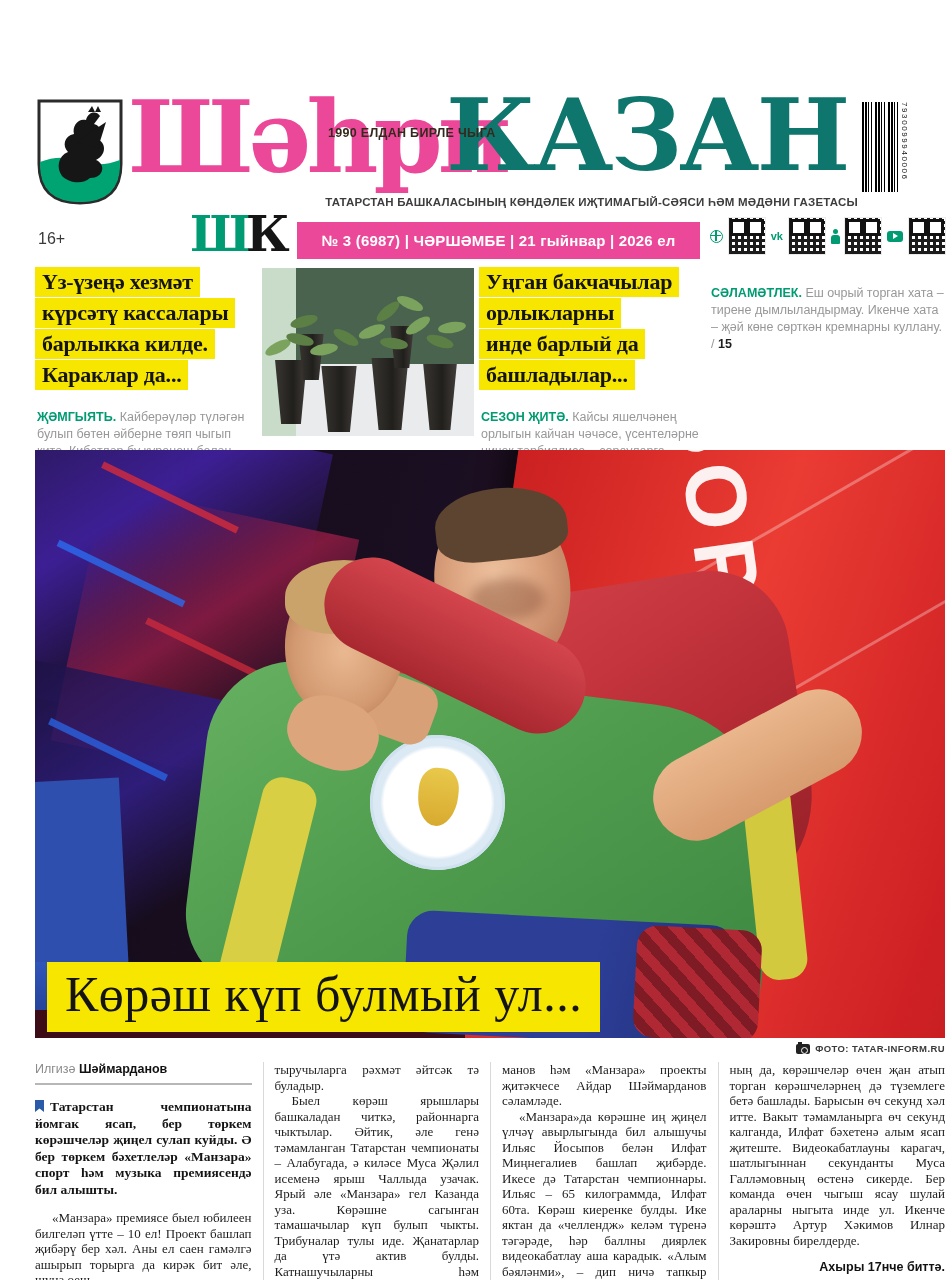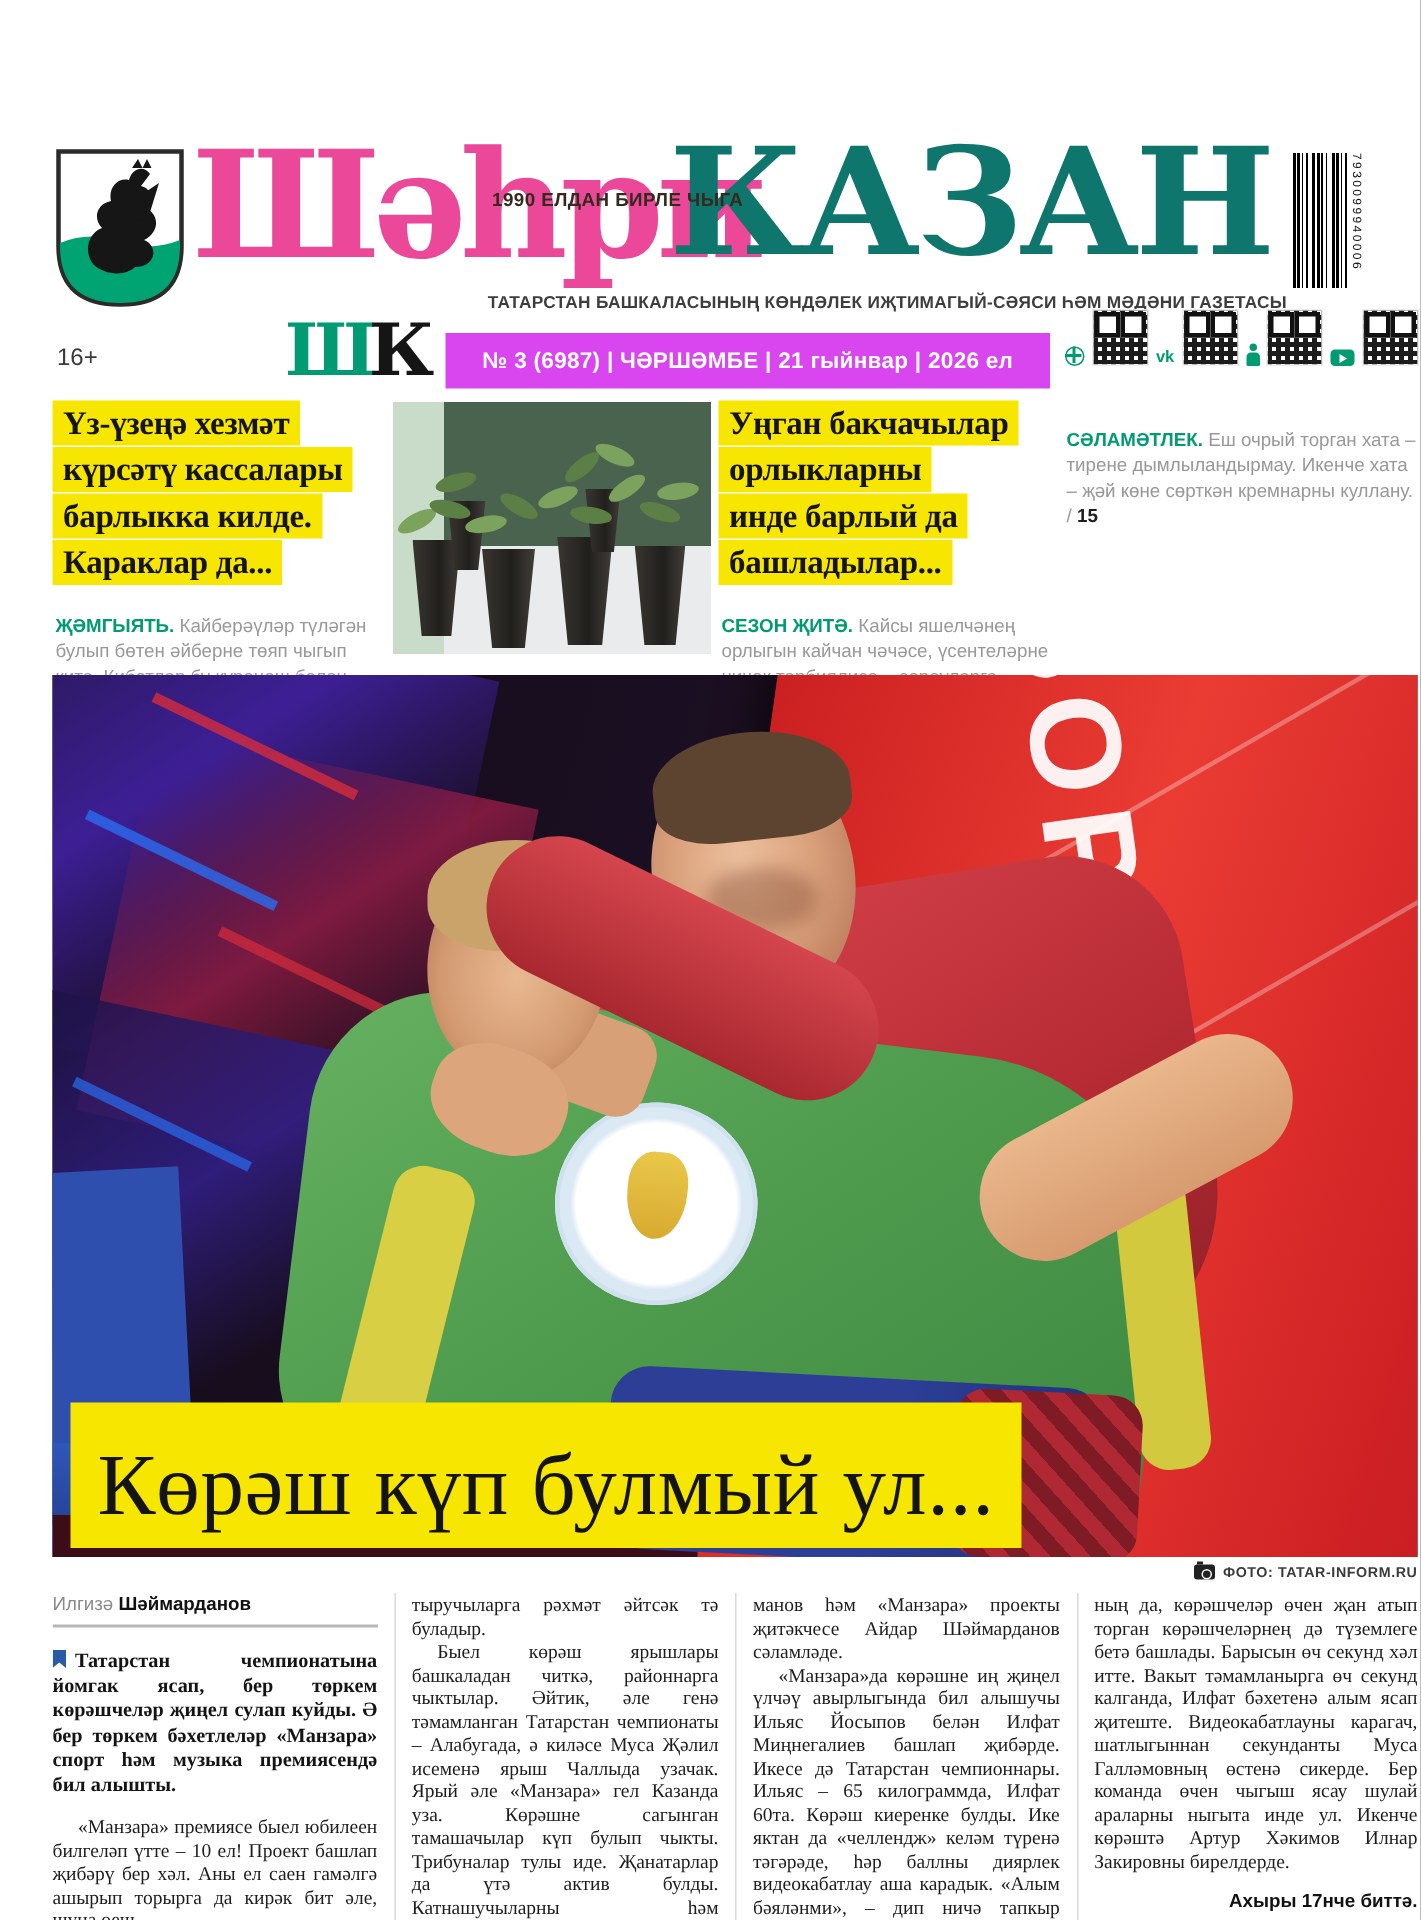--- a/index.html
+++ b/index.html
@@ -32,26 +32,26 @@
     background:repeating-linear-gradient(90deg,#000 0 2px,#fff 2px 3px,#000 3px 5px,#fff 5px 6px,#000 6px 7px,#fff 7px 9px,#000 9px 10px,#fff 10px 13px);
   }
   .barcode .bnum { writing-mode:vertical-rl; font-size:8px; letter-spacing:1.6px; color:#111; margin-left:2px; }
   
   .age { position:absolute; left:38px; top:230px; font-size:16px; color:#3a3a3a; }
   .mono { position:absolute; left:190px; top:210px; font-family:"DejaVu Serif","Liberation Serif",serif;
           font-weight:700; font-size:48px; line-height:1; letter-spacing:-5px; }
   .mono .m-sh { color:#009b72; }
   .mono .m-k  { color:#151515; }
   .issue-bar {
-    position:absolute; left:297px; top:222px; width:403px; height:37px; background:#d946ef;
+    position:absolute; left:297px; top:222px; width:403px; height:37px; background:#ec4899;
     color:#fff; display:flex; align-items:center; justify-content:center;
     font-size:15px; font-weight:700; letter-spacing:.2px;
   }
-  .qr-group { position:absolute; left:710px; top:204px; width:236px; height:40px;
-              display:flex; align-items:flex-end; justify-content:space-between; }
+  .qr-group { position:absolute; left:710px; top:216px; width:236px; height:40px;
+              display:flex; align-items:center; justify-content:space-between; }
   .qr { width:38px; height:38px; position:relative; border:1px solid #ececec;
     background-image:repeating-linear-gradient(0deg,#1c1c1c 0 3px,transparent 3px 6px),
                      repeating-linear-gradient(90deg,#1c1c1c 0 3px,#fff 3px 6px); }
   .qr::before,.qr::after { content:""; position:absolute; width:11px; height:11px; background:#fff; border:3px solid #111; }
   .qr::before { top:1px; left:1px; } .qr::after { top:1px; right:1px; }
   .globe { width:13px; height:13px; border-radius:50%; border:1.5px solid #009b72; position:relative; }
   .globe::before { content:""; position:absolute; top:4px; left:-1px; width:11px; height:1.5px; background:#009b72; }
   .globe::after  { content:""; position:absolute; left:4px; top:-1px; width:1.5px; height:11px; background:#009b72; }
   .vk { font-size:11px; font-weight:700; color:#009b72; }
   .okp { width:9px; height:15px; position:relative; }
@@ -86,22 +86,22 @@
   .banner { left:440px; top:-70px; width:600px; height:800px;
     background:linear-gradient(100deg,#c91e20 0%,#ea3c33 40%,#d02125 75%,#b81a1e 100%);
     transform:rotate(8deg); box-shadow:-10px 0 26px rgba(0,0,0,.5); }
   .bw { position:absolute; color:rgba(255,255,255,.93); font-weight:700; transform-origin:left top; line-height:1; }
   .bw1 { left:215px; top:14px;  font-size:86px; transform:rotate(74deg); letter-spacing:10px; }
   .bw2 { left:38px;  top:300px; font-size:66px; transform:rotate(73deg); letter-spacing:9px; }
   .bw3 { left:215px; top:398px; font-size:62px; transform:rotate(71deg); letter-spacing:9px; }
   .crease { position:absolute; background:rgba(255,255,255,.3); height:3px; }
   .head-band {
     position:absolute; left:12px; bottom:6px; z-index:30; background:#f7e600;
-    font-family:"Liberation Serif","DejaVu Serif",serif; font-size:58px; color:#141414;
-    padding:21px 18px 9px; letter-spacing:.5px; white-space:nowrap;
+    font-family:"Liberation Serif","DejaVu Serif",serif; font-size:50px; color:#141414;
+    padding:3px 18px 9px; letter-spacing:.5px; white-space:nowrap;
   }
   
   .credit { position:absolute; left:35px; top:1043px; width:910px; text-align:right;
     font-size:9.5px; font-weight:700; color:#3a3a3a; letter-spacing:.4px; }
   .cam { display:inline-block; width:14px; height:10px; background:#222; border-radius:2px;
     position:relative; vertical-align:-2px; margin-right:5px; }
   .cam::before { content:""; position:absolute; left:4.5px; top:2.5px; width:5px; height:5px;
     border-radius:50%; background:#222; border:1.2px solid #fff; }
   .cam::after { content:""; position:absolute; left:2px; top:-2px; width:4px; height:2px; background:#222; }
   

